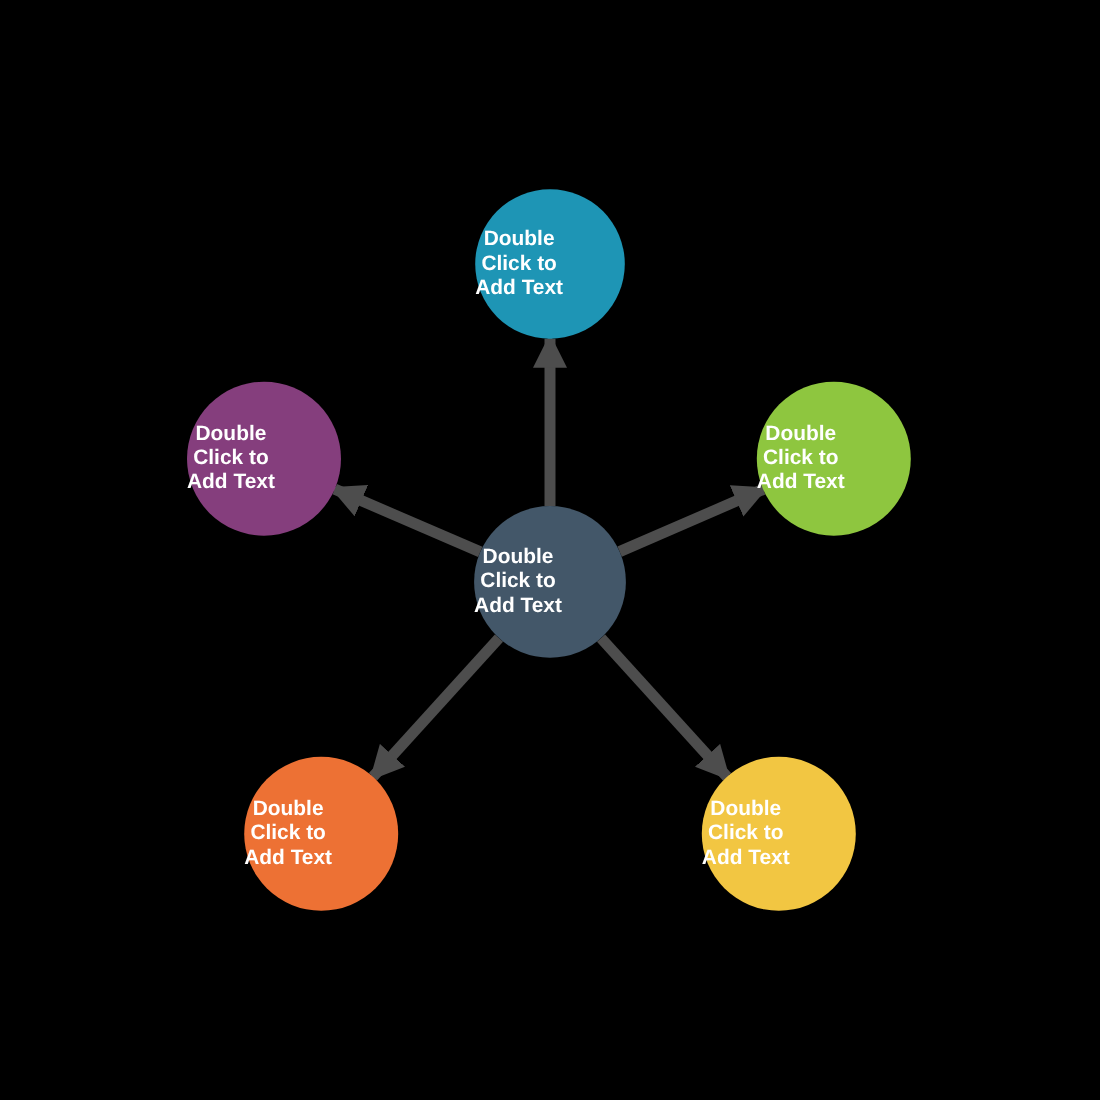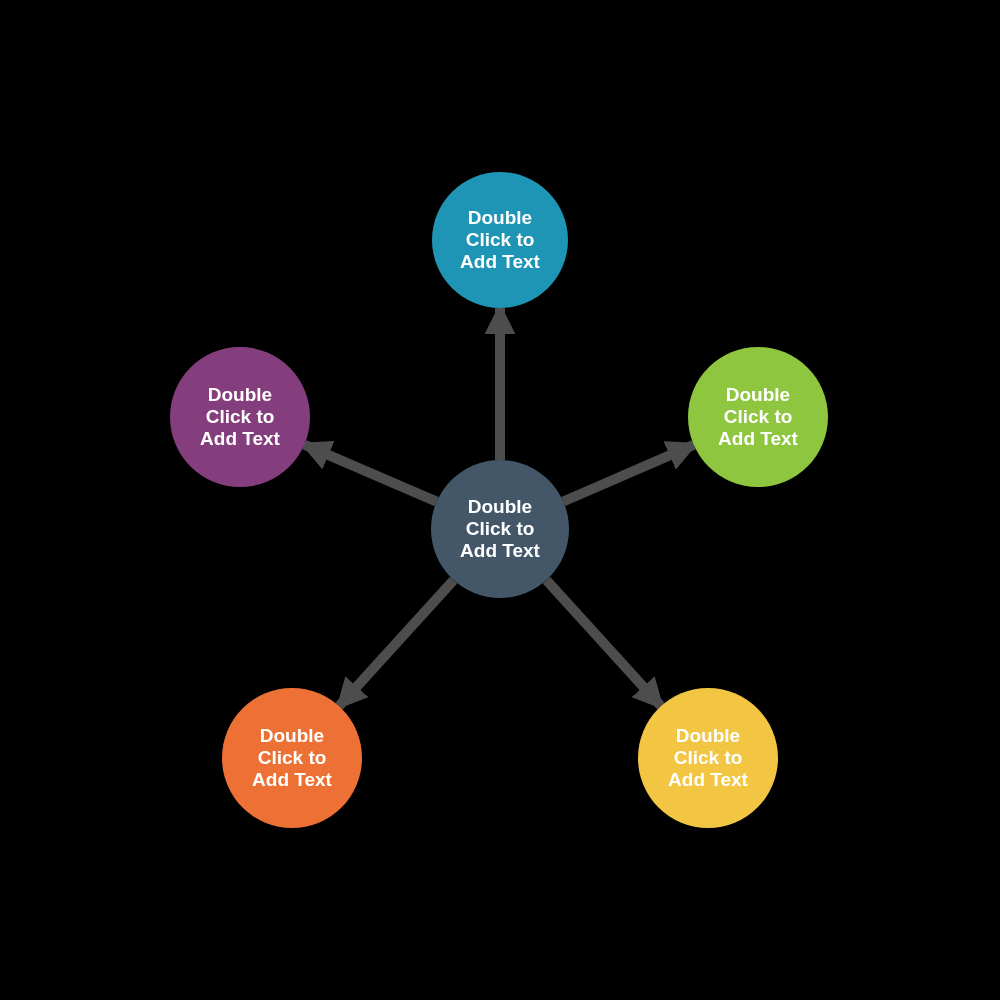--- a/index.html
+++ b/index.html
@@ -20,21 +20,21 @@
     left: 0;
     top: 0;
     width: 1000px;
     height: 1000px;
   }
   .node {
     position: absolute;
     border-radius: 50%;
     display: flex;
     align-items: center;
-    justify-content: center;
+    justify-content: flex-start;
     box-sizing: border-box;
   }
   .node .label {
     color: #ffffff;
     font-weight: bold;
     font-size: 19px;
     line-height: 22px;
     text-align: center;
     white-space: pre-line;
     letter-spacing: 0px;

